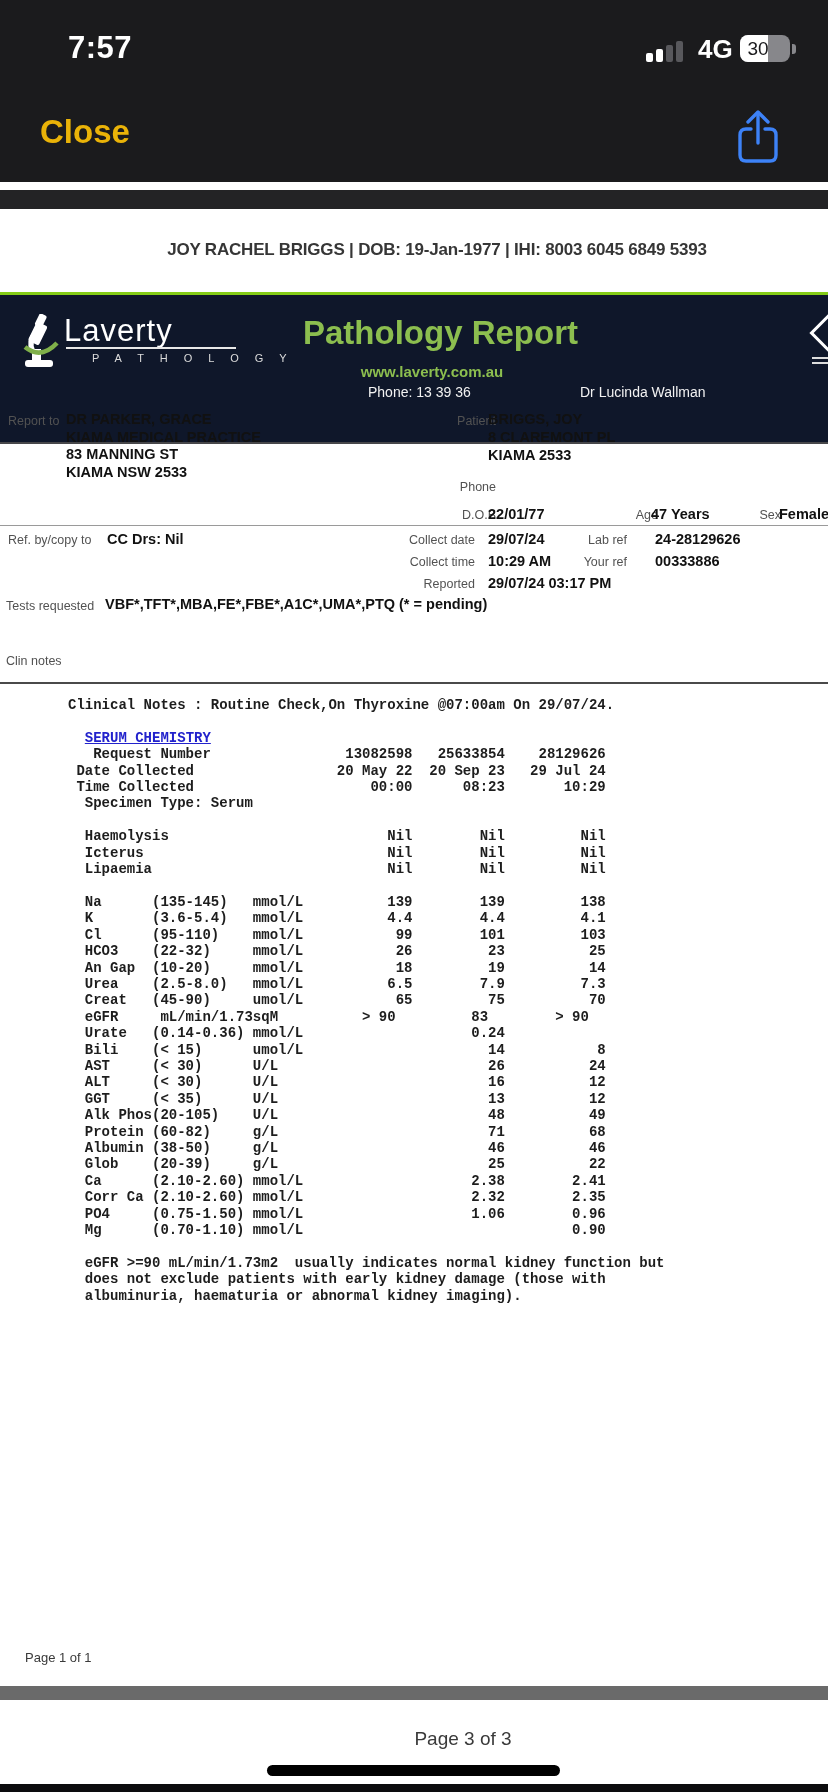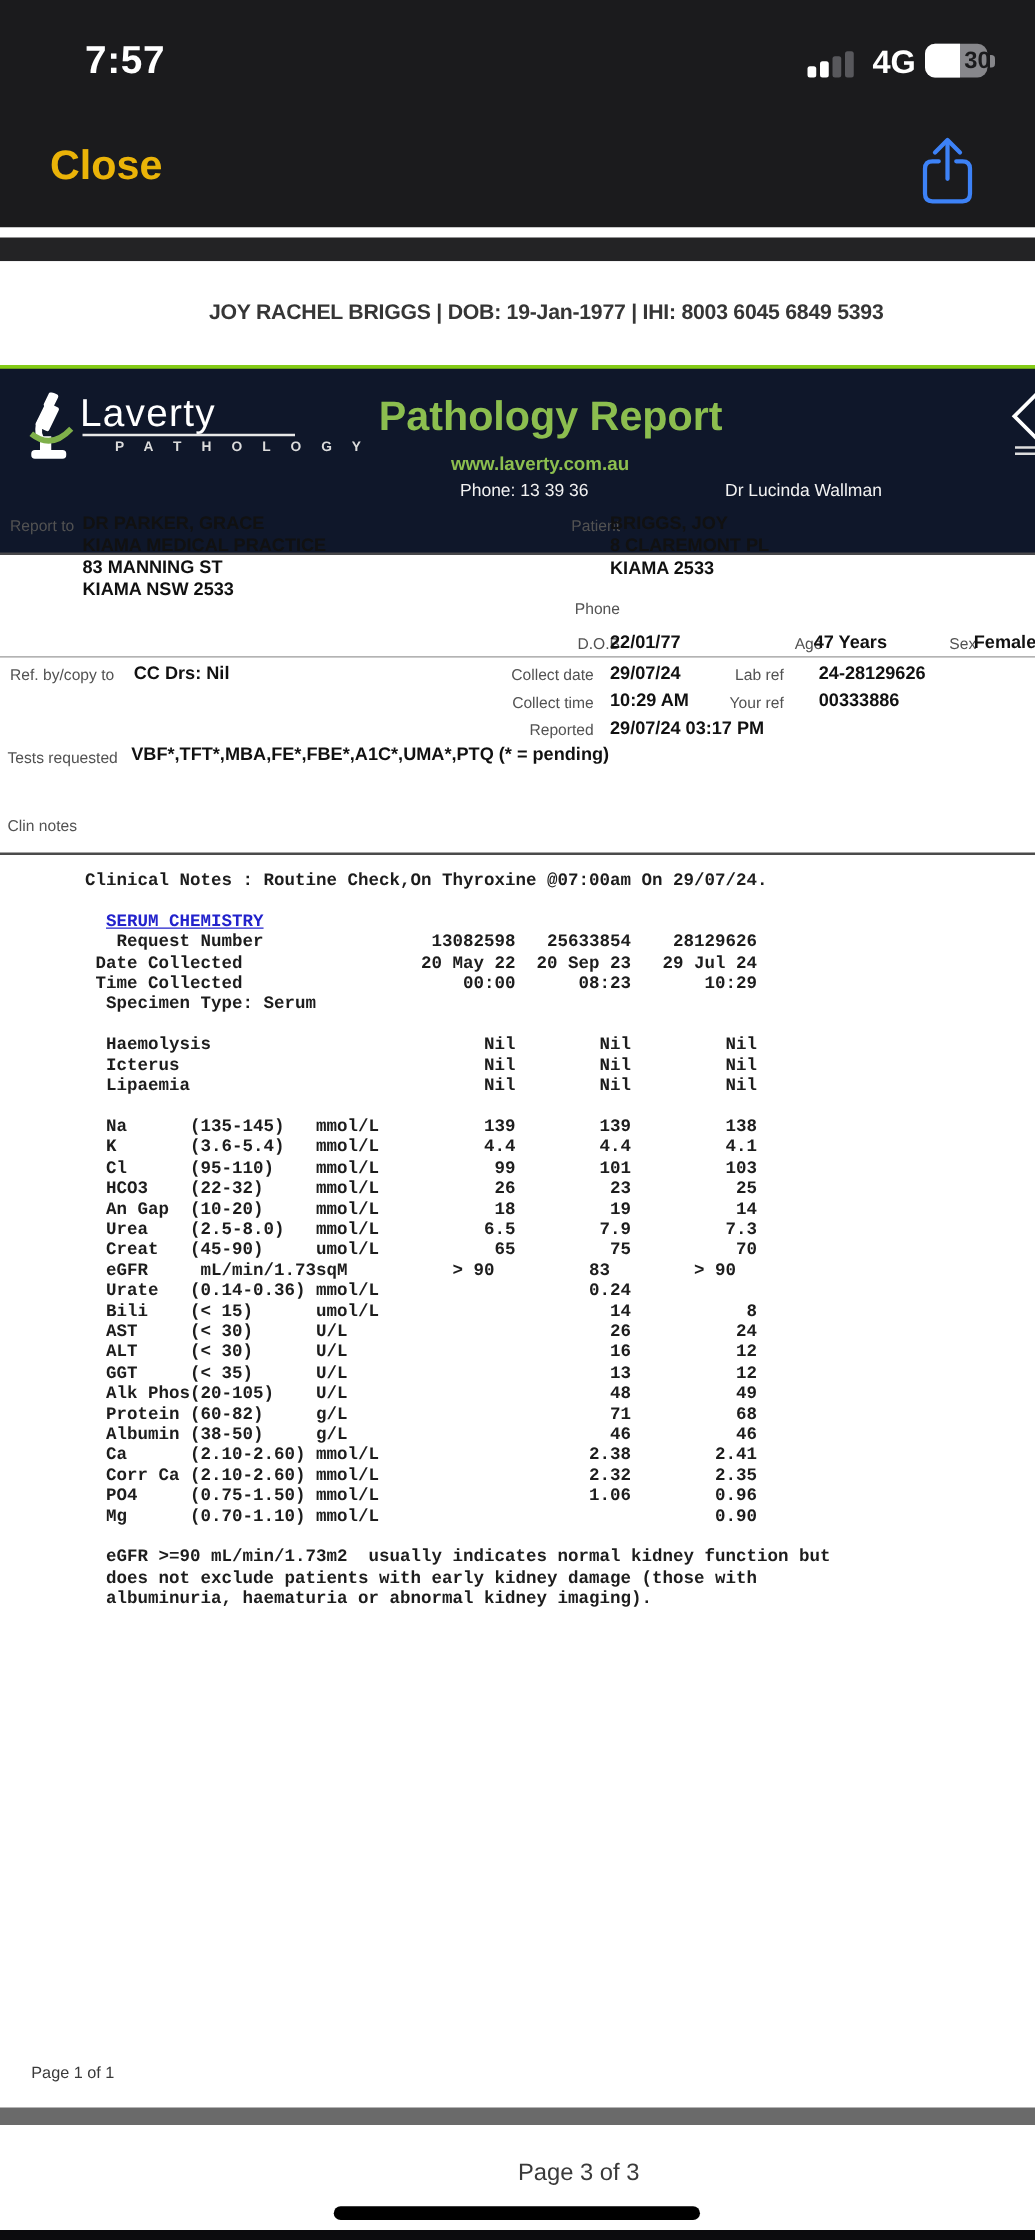--- a/index.html
+++ b/index.html
@@ -7,36 +7,36 @@
          font-family:"Liberation Sans",sans-serif;}
   
   .chrome{position:absolute;left:0;top:0;width:828px;height:182px;background:#1b1b1d;}
   .time{position:absolute;left:68px;top:30px;color:#fff;font-size:31px;font-weight:700;letter-spacing:.5px;}
   .sig{position:absolute;left:646px;top:38px;width:42px;height:24px;}
   .sig span{position:absolute;bottom:0;width:7px;border-radius:2px;}
   .net{position:absolute;left:698px;top:34px;color:#fff;font-size:26px;font-weight:600;}
   .batt{position:absolute;left:740px;top:35px;width:50px;height:27px;border-radius:8px;background:#87878b;}
   .batt .fill{position:absolute;left:0;top:0;width:28px;height:27px;border-radius:8px 0 0 8px;background:#fff;}
   .batt .pct{position:absolute;left:0;top:0;width:36px;height:38px;line-height:27px;text-align:center;
-             color:#1b1b1d;font-size:19px;font-weight:700;margin-left:24px;}
+             color:#1b1b1d;font-size:19px;font-weight:400;}
   .batt .nub{position:absolute;right:-6px;top:8.5px;width:4px;height:10px;border-radius:0 3px 3px 0;background:#87878b;}
   .close-btn{position:absolute;left:40px;top:113px;color:#eab308;font-size:33px;font-weight:700;text-align:center;}
   .share-btn{position:absolute;left:731px;top:108px;width:54px;height:58px;}
   .white-strip{position:absolute;left:0;top:182px;width:828px;height:8px;background:#fff;}
   .dark-strip{position:absolute;left:0;top:190px;width:828px;height:19px;background:#232325;}
   
   .page{position:absolute;left:0;top:209px;width:828px;height:1477px;background:#fff;color:#1a1a1a;}
   .psummary{position:absolute;left:0;top:31px;width:828px;padding-left:46px;box-sizing:border-box;
             text-align:center;font-size:17px;font-weight:600;color:#363636;letter-spacing:-.2px;}
   
   .band{position:absolute;left:0;top:83px;width:828px;height:152px;background:#0f172a;
         border-top:3px solid #84cc16;border-bottom:2px solid #47474a;box-sizing:border-box;overflow:hidden;}
   .brand{position:absolute;left:64px;top:18px;color:#fff;font-size:31px;font-weight:500;letter-spacing:1px;}
   .brand-rule{position:absolute;left:66px;top:52px;width:170px;height:2px;background:#e8e8e8;}
-  .brand-sub{position:absolute;left:67px;top:57px;color:#dcdcdc;font-size:11px;letter-spacing:6.5px;font-weight:700;padding-left:25px;}
+  .brand-sub{position:absolute;left:67px;top:57px;color:#dcdcdc;font-size:11px;letter-spacing:6.5px;font-weight:400;padding-left:25px;}
   .band-title{position:absolute;left:303px;top:19px;font-size:33px;font-weight:700;}
   .band-web{position:absolute;left:352px;top:68px;width:160px;text-align:center;font-size:15px;font-weight:600;}
   .band-phone{position:absolute;left:368px;top:89px;color:#f2f2f2;font-size:14px;}
   .band-dr{position:absolute;left:580px;top:89px;color:#f2f2f2;font-size:14px;text-align:center;}
   .band-results{position:absolute;right:50px;top:18px;text-align:right;color:#fff;font-size:17.5px;
                 font-weight:700;line-height:22.5px;}
   .nata{position:absolute;left:812px;top:18px;width:40px;height:60px;}
   .nata .dm{width:26px;height:26px;border:3px solid #fff;transform:rotate(45deg);margin:4px 0 0 4px;}
   .nata .tx{margin-top:8px;width:26px;height:2px;background:#ddd;}
   .nata .tx2{margin-top:3px;width:20px;height:2px;background:#ddd;}
@@ -201,20 +201,21 @@
         <div class="lab-line">  Creat   (45-90)     umol/L           65         75          70</div>
         <div class="lab-line">  eGFR     mL/min/1.73sqM          &gt; 90         83        &gt; 90</div>
         <div class="lab-line">  Urate   (0.14-0.36) mmol/L                    0.24            </div>
         <div class="lab-line">  Bili    (&lt; 15)      umol/L                      14           8</div>
         <div class="lab-line">  AST     (&lt; 30)      U/L                         26          24</div>
         <div class="lab-line">  ALT     (&lt; 30)      U/L                         16          12</div>
         <div class="lab-line">  GGT     (&lt; 35)      U/L                         13          12</div>
         <div class="lab-line">  Alk Phos(20-105)    U/L                         48          49</div>
         <div class="lab-line">  Protein (60-82)     g/L                         71          68</div>
         <div class="lab-line">  Albumin (38-50)     g/L                         46          46</div>
+        <div class="lab-line">  Glob    (20-39)     g/L                         25          22</div>
         <div class="lab-line">  Ca      (2.10-2.60) mmol/L                    2.38        2.41</div>
         <div class="lab-line">  Corr Ca (2.10-2.60) mmol/L                    2.32        2.35</div>
         <div class="lab-line">  PO4     (0.75-1.50) mmol/L                    1.06        0.96</div>
         <div class="lab-line">  Mg      (0.70-1.10) mmol/L                                0.90</div>
         <div class="lab-line">&nbsp;</div>
         <div class="lab-line">  eGFR &gt;=90 mL/min/1.73m2  usually indicates normal kidney function but</div>
         <div class="lab-line">  does not exclude patients with early kidney damage (those with</div>
         <div class="lab-line">  albuminuria, haematuria or abnormal kidney imaging).</div>
       </div>
 

